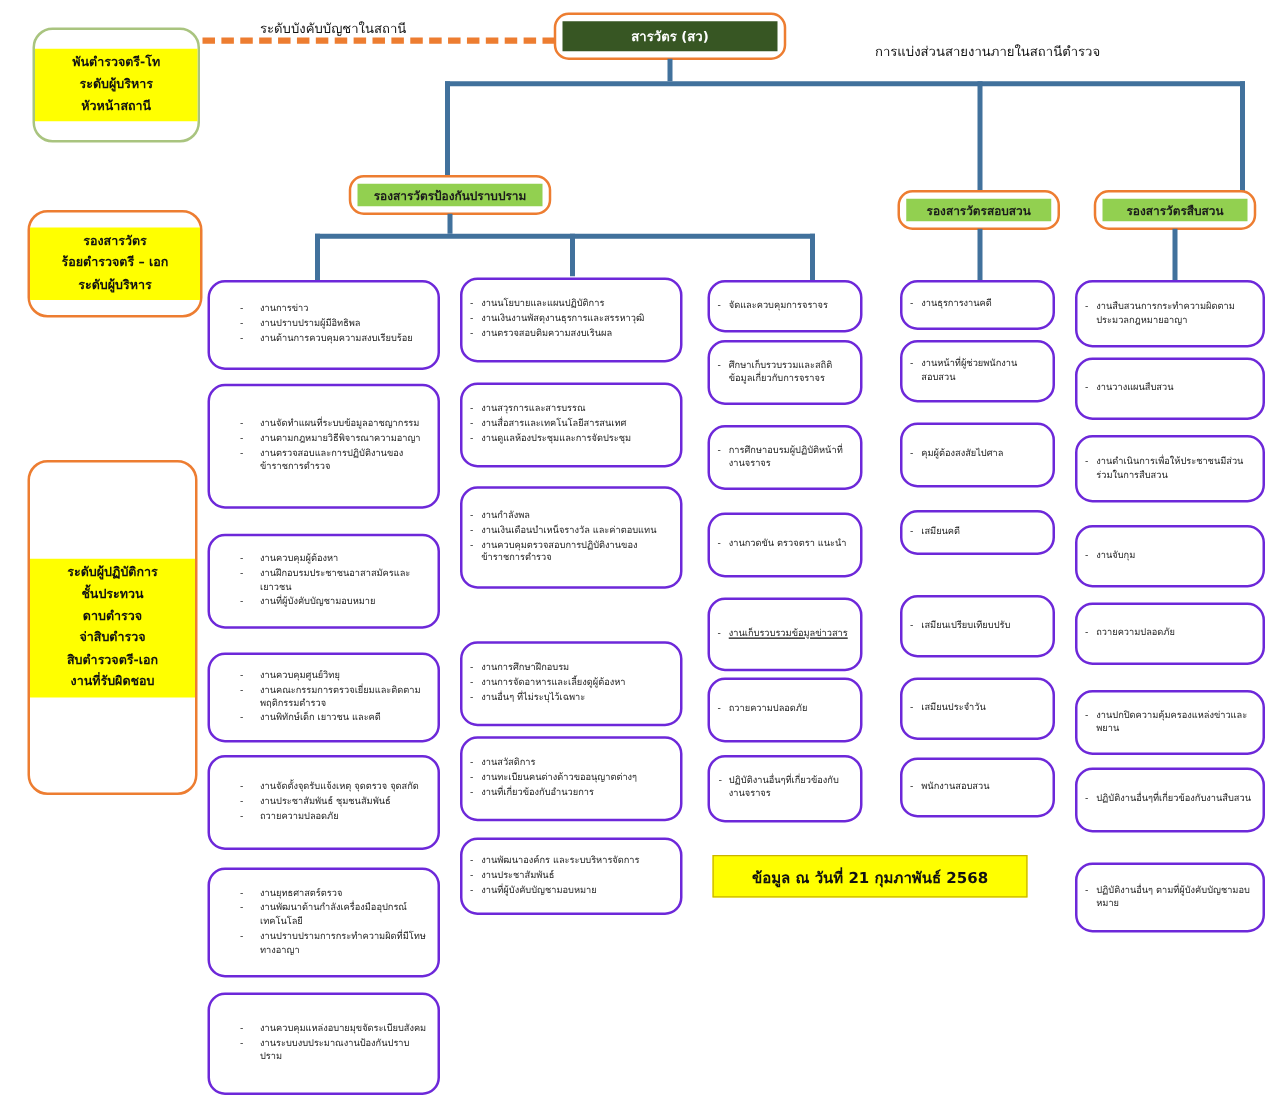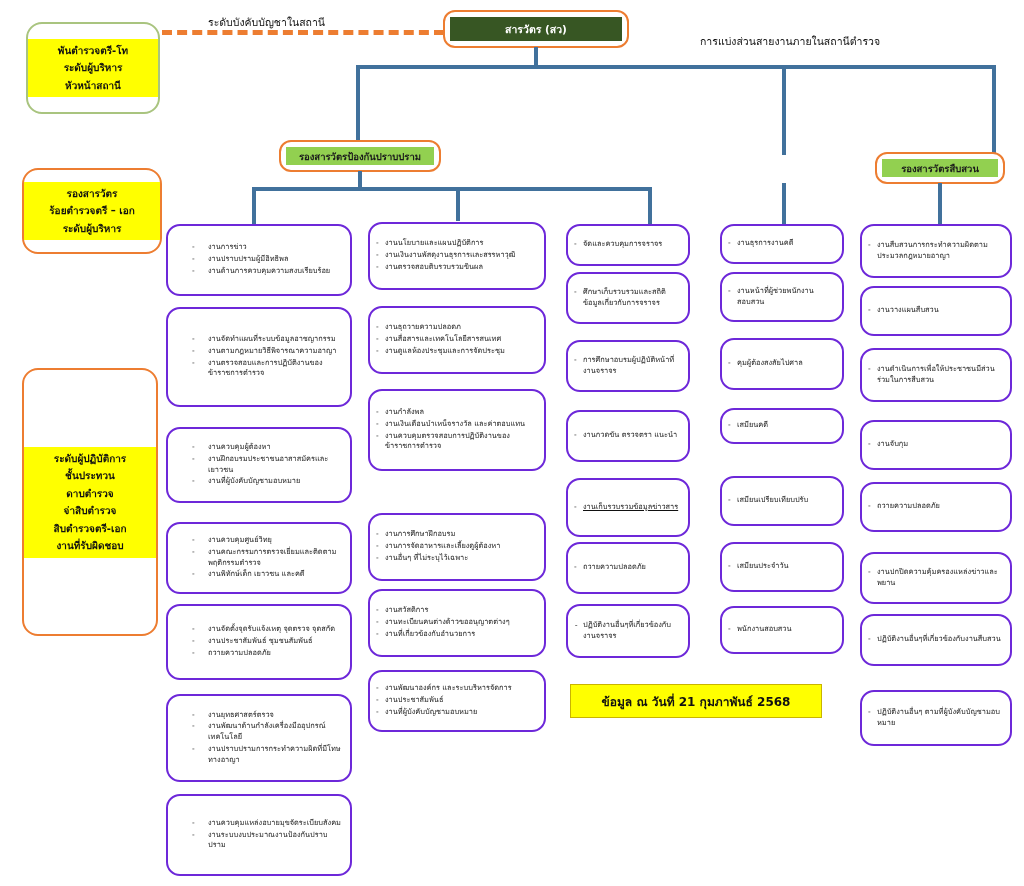--- a/index.html
+++ b/index.html
@@ -154,20 +154,23 @@
   <div class="ln lnv" style="left:534px;top:47px;height:18px;"></div>
   <div class="ln lnh" style="left:356px;top:65px;width:640px;"></div>
   <div class="ln lnv" style="left:356px;top:65px;height:79px;"></div>
   <div class="ln lnv" style="left:782px;top:65px;height:90px;"></div>
   <div class="ln lnv" style="left:992px;top:65px;height:90px;"></div>
 
   <div class="hdrbox" style="left:279px;top:140px;width:162px;height:32px;">
     <div class="inner green" style="font-size:9.5px;">รองสารวัตรป้องกันปราบปราม</div>
   </div>
 
+  <div class="hdrbox" style="left:718px;top:152px;width:130px;height:32px;">
+    <div class="inner green" style="font-size:9.5px;">รองสารวัตรสอบสวน</div>
+  </div>
 
   <div class="hdrbox" style="left:875px;top:152px;width:130px;height:32px;">
     <div class="inner green" style="font-size:9.5px;">รองสารวัตรสืบสวน</div>
   </div>
 
   <div class="ln lnv" style="left:358px;top:171px;height:16px;"></div>
   <div class="ln lnh" style="left:252px;top:187px;width:400px;"></div>
   <div class="ln lnv" style="left:252px;top:187px;height:38px;"></div>
   <div class="ln lnv" style="left:456px;top:187px;height:34px;"></div>
   <div class="ln lnv" style="left:648px;top:187px;height:38px;"></div>
@@ -221,26 +224,26 @@
     <ul>
       <li>งานควบคุมแหล่งอบายมุขจัดระเบียบสังคม</li>
       <li>งานระบบงบประมาณงานป้องกันปราบปราม</li>
     </ul>
   </div>
 
   <div class="card" style="left:368px;top:222px;width:178px;height:68px;">
     <ul>
       <li>งานนโยบายและแผนปฏิบัติการ</li>
       <li>งานเงินงานพัสดุงานธุรการและสรรหาวุฒิ</li>
-      <li>งานตรวจสอบติบรวบรวมขินผล</li>
+      <li>งานตรวจสอบติมความสงบเรินผล</li>
     </ul>
   </div>
   <div class="card" style="left:368px;top:306px;width:178px;height:68px;">
     <ul>
-      <li>งานธุถวายความปลอดภ</li>
+      <li>งานสวุรการและสารบรรณ</li>
       <li>งานสื่อสารและเทคโนโลยีสารสนเทศ</li>
       <li>งานดูแลห้องประชุมและการจัดประชุม</li>
     </ul>
   </div>
   <div class="card" style="left:368px;top:389px;width:178px;height:82px;">
     <ul>
       <li>งานกำลังพล</li>
       <li>งานเงินเดือนบำเหน็จรางวัล และค่าตอบแทน</li>
       <li>งานควบคุมตรวจสอบการปฏิบัติงานของข้าราชการตำรวจ</li>
     </ul>

